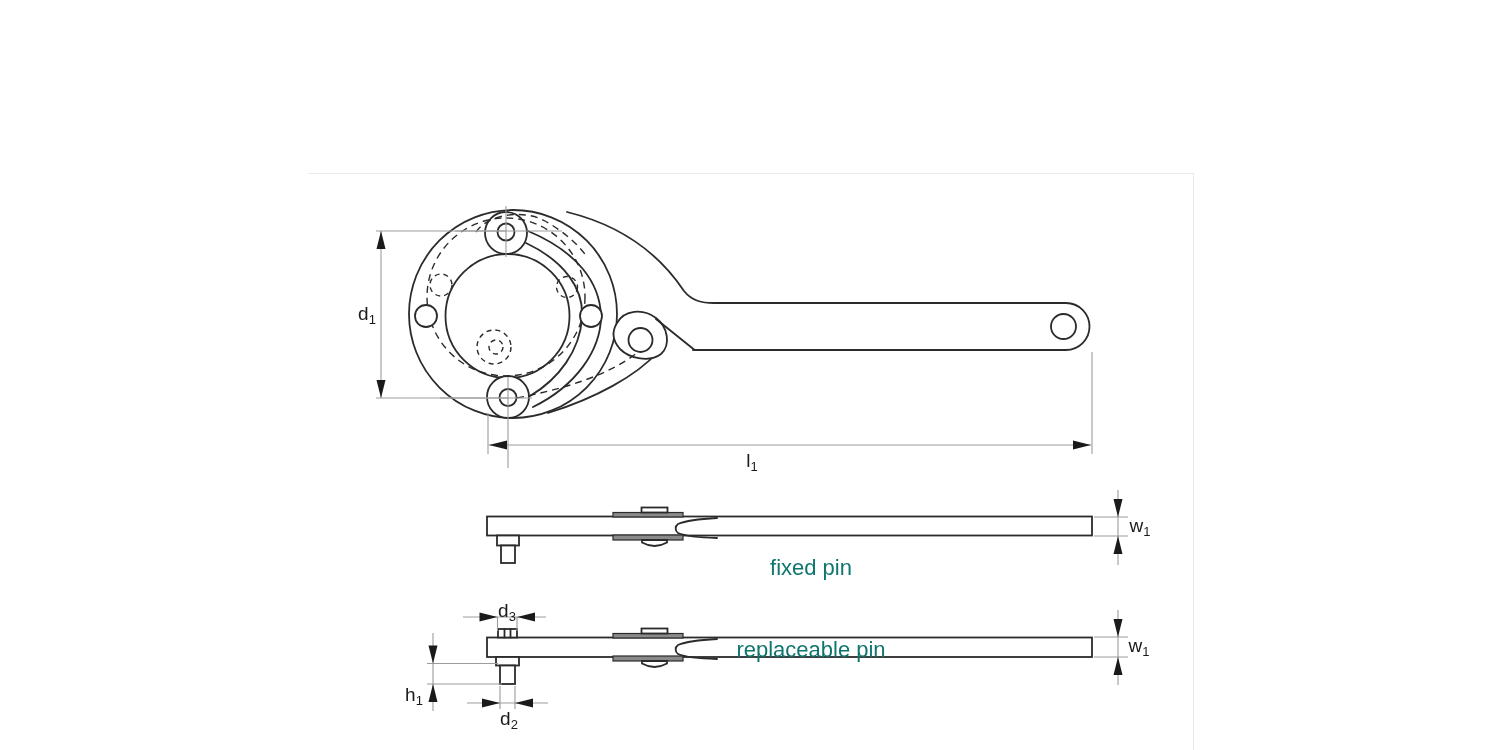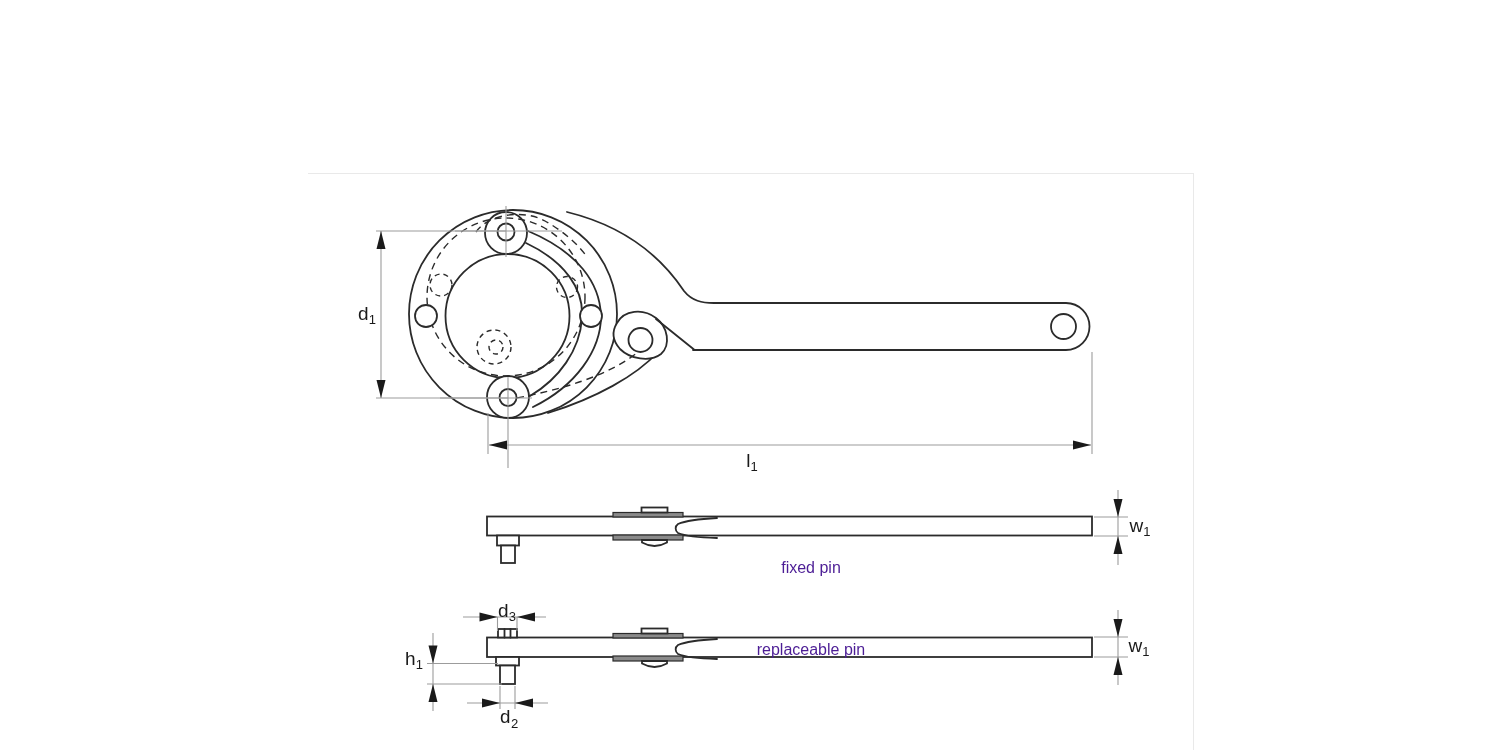--- a/index.html
+++ b/index.html
@@ -20,21 +20,21 @@
   .dsh2{stroke:#2b2b2b;stroke-width:1.4;fill:none;stroke-dasharray:5 4;}
   .dim{stroke:#9c9c9c;stroke-width:1.1;fill:none;}
   .arr{fill:#1a1a1a;stroke:none;}
   .dim-label{
     position:absolute;transform:translate(-50%,-50%);
     font-size:19px;color:#1a1a1a;white-space:nowrap;line-height:1;
   }
   .dim-label sub{font-size:13px;}
   .caption{
     position:absolute;transform:translate(-50%,-50%);
-    font-size:16px;color:#4c1d95;white-space:nowrap;
+    font-size:22px;color:#0f766e;white-space:nowrap;
   }
 </style>
 </head>
 <body>
 
 <div id="stage">
 
   <div id="figure-box"></div>
 
   <svg width="1500" height="750" viewBox="0 0 1500 750">
@@ -170,21 +170,21 @@
   <div class="dim-label" style="left:367px;top:315px;"><span>d</span><sub>1</sub></div>
 
   <div class="dim-label" style="left:752px;top:462px;"><span>l</span><sub>1</sub></div>
 
   <div class="dim-label" style="left:1140px;top:527px;"><span>w</span><sub>1</sub></div>
 
   <div class="dim-label" style="left:1139px;top:647px;"><span>w</span><sub>1</sub></div>
 
   <div class="dim-label" style="left:507px;top:612px;"><span>d</span><sub>3</sub></div>
 
-  <div class="dim-label" style="left:414px;top:660px;"><span>h</span><sub>1</sub></div>
+  <div class="dim-label" style="left:414px;top:696px;"><span>h</span><sub>1</sub></div>
 
-  <div class="dim-label" style="left:509px;top:720px;font-family:Liberation Mono, monospace;"><span>d</span><sub>2</sub></div>
+  <div class="dim-label" style="left:509px;top:720px;"><span>d</span><sub>2</sub></div>
 
   <div class="caption" style="left:811px;top:568px;">fixed pin</div>
 
   <div class="caption" style="left:811px;top:650px;">replaceable pin</div>
 
 </div>
 
 </body></html>

